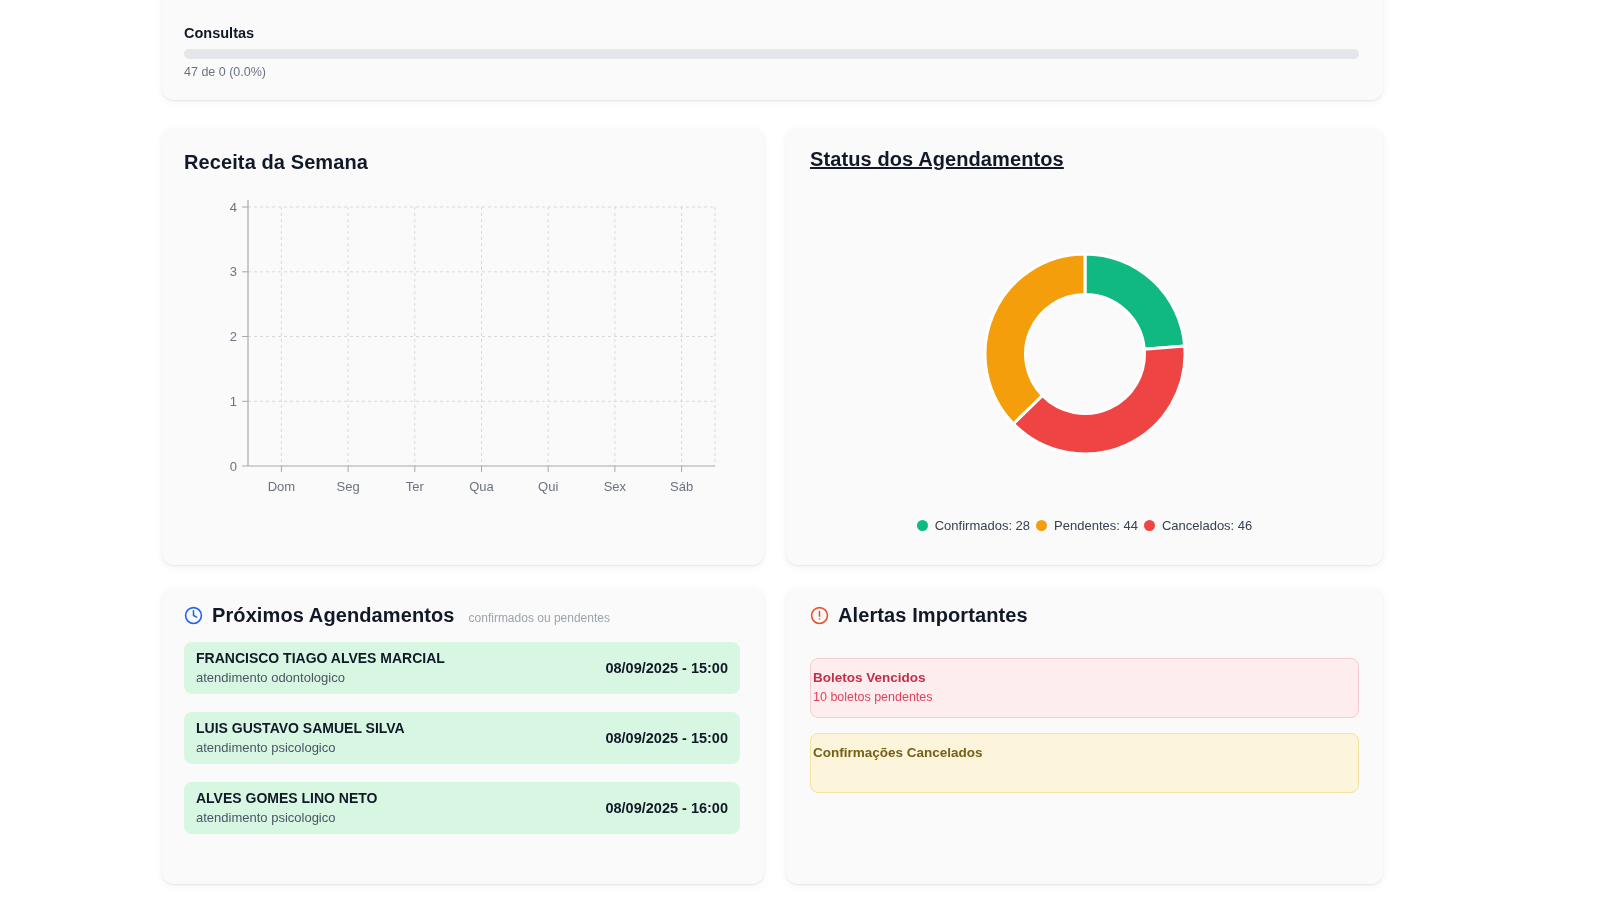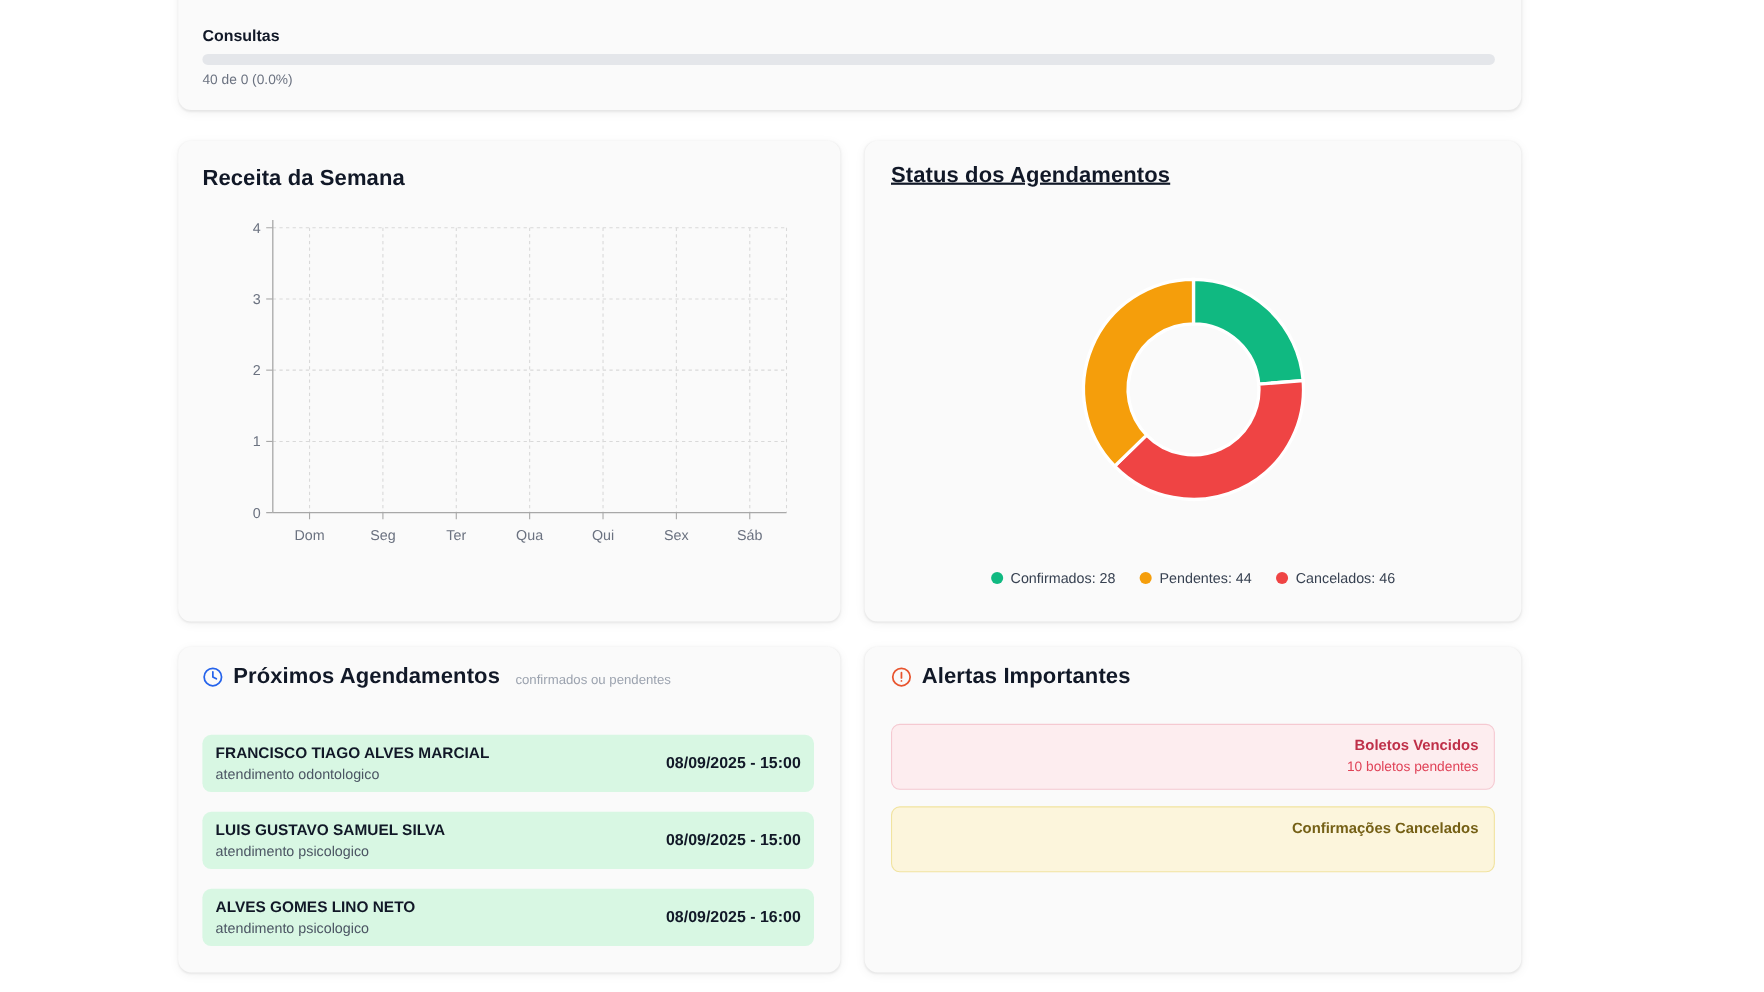--- a/index.html
+++ b/index.html
@@ -23,62 +23,62 @@
   
   .card-receita { left:162px; top:128px; width:602px; height:437px; }
   .card h2 { margin:0; font-size:20px; font-weight:700; color:#111827; letter-spacing:.1px; }
   .receita-title { position:absolute; left:22px; top:23px; }
   #line-chart { position:absolute; left:0; top:58px; }
   #line-chart text { font:13px "Liberation Sans", sans-serif; fill:#6b7280; }
   
   .card-status { left:786px; top:128px; width:597px; height:437px; }
   .status-title { position:absolute; left:24px; top:20px;text-decoration:underline; }
   #donut { position:absolute; left:189px; top:116px; }
-  .legend { position:absolute; left:0; right:0; top:390px; display:flex; justify-content:center; gap:22px; }
+  .legend { position:absolute; left:0; right:0; top:390px; display:flex; justify-content:center; gap:6px; }
   .legend-item { display:flex; align-items:center; cursor:pointer; }
   .legend-dot { width:11px; height:11px; border-radius:50%; margin-right:7px; flex:0 0 auto; }
   .legend-text { font-size:13px; color:#374151; }
   
   .card-agendamentos { left:162px; top:588px; width:602px; height:296px; }
   .card-header { position:absolute; left:22px; top:16px; display:flex; align-items:center; gap:9px; }
   .card-header svg { flex:0 0 auto; }
   .subtitle { font-size:12px; color:#9ca3af; margin-left:5px; padding-top:4px; }
-  .appointments { position:absolute; left:22px; right:24px; top:80px; display:flex; flex-direction:column; gap:18px; }
+  .appointments { position:absolute; left:22px; right:24px; top:54px; display:flex; flex-direction:column; gap:18px; }
   .appt {
     background:#d8f7e3; border-radius:8px; height:52px; padding:8px 12px;
     display:flex; justify-content:space-between; align-items:center; cursor:pointer;
   }
   .appt-name { font-size:14px; font-weight:700; color:#111827; line-height:17px; }
   .appt-service { font-size:13px; color:#4b5563; line-height:16px; margin-top:3px; }
   .appt-date { font-size:14.5px; font-weight:700; color:#111827; white-space:nowrap; }
   
   .card-alertas { left:786px; top:588px; width:597px; height:296px; }
   .card-alertas .card-header { left:24px; }
   .alerts { position:absolute; left:24px; right:24px; top:70px; display:flex; flex-direction:column; gap:15px; }
-  .alert { border-radius:8px; height:60px; padding:10px 14px; cursor:pointer;text-align:right; }
+  .alert { border-radius:8px; height:60px; padding:10px 2px; cursor:pointer; }
   .alert-title { font-size:13.5px; font-weight:700; line-height:17px; }
   .alert-text { font-size:12.5px; line-height:16px; margin-top:3px; }
   .alert-danger { background:#fdedef; border:1px solid #f5c9d1; }
   .alert-danger .alert-title { color:#bf3049; }
   .alert-danger .alert-text { color:#e04358; }
   .alert-warning { background:#fcf5dc; border:1px solid #f1e3a0; }
   .alert-warning .alert-title { color:#756016; }
   .alert-warning .alert-text { color:#c79a20; }
 </style>
 </head>
 <body>
 
 <div>
 
   <section class="card card-consultas">
     <div class="consultas-title">Consultas</div>
     <div class="progress-track">
       <div class="progress-fill" style="width: 0%;"></div>
     </div>
-    <div class="progress-caption">40 de 0 (0.0%)</div>
+    <div class="progress-caption">47 de 0 (0.0%)</div>
   </section>
 
   <section class="card card-receita">
     <h2 class="receita-title">Receita da Semana</h2>
     <svg id="line-chart" width="602" height="320" viewBox="0 0 602 320">
         <line x1="80" y1="280.0" x2="86" y2="280.0" stroke="#a8a8a8"></line>
         <text x="75" y="284.5" text-anchor="end">0</text>
         <line x1="86" y1="215.3" x2="553" y2="215.3" stroke="#d9d9d9" stroke-width="1" stroke-dasharray="3 3"></line>
         <line x1="80" y1="215.3" x2="86" y2="215.3" stroke="#a8a8a8"></line>
         <text x="75" y="219.8" text-anchor="end">1</text>

